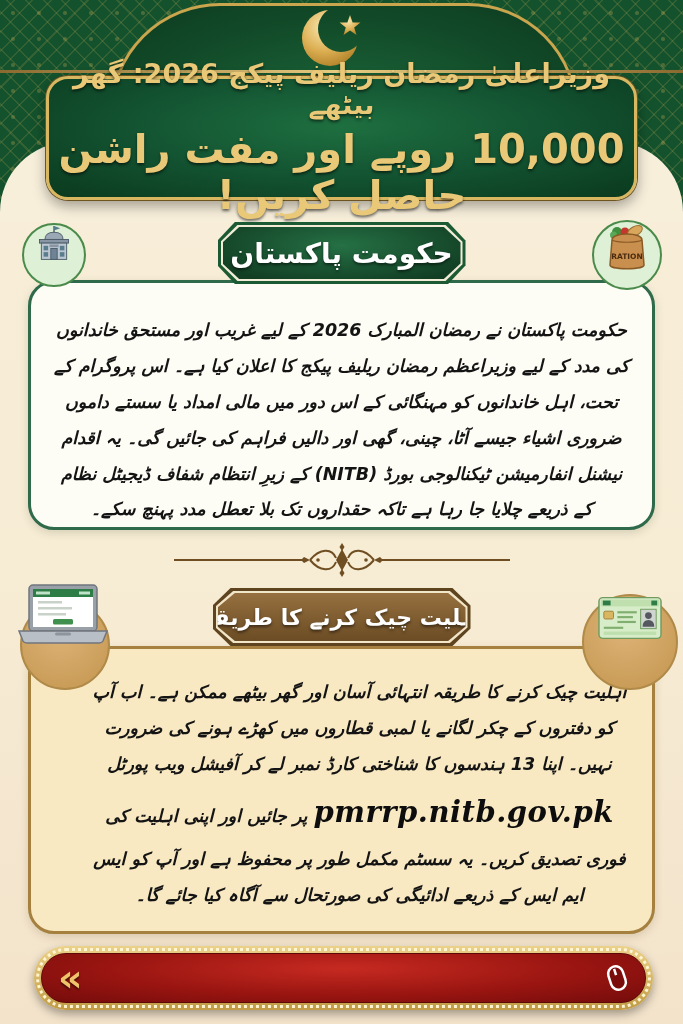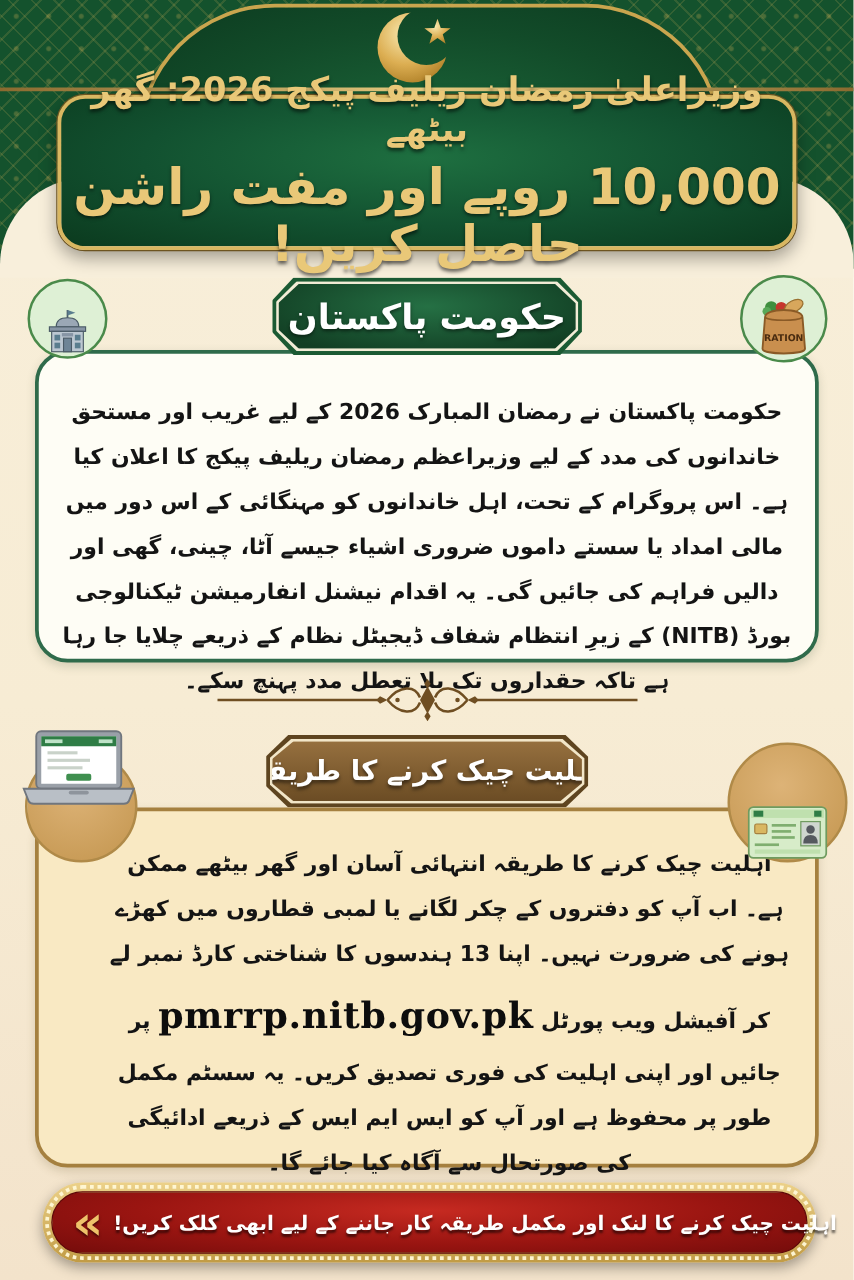--- a/index.html
+++ b/index.html
@@ -49,31 +49,32 @@
   .oct.mid{inset:3px;}
   .oct.inner{inset:5px; display:flex; align-items:center; justify-content:center;}
   .banner-green .oct.outer{background:#1b5a33;}
   .banner-green .oct.mid{background:#f2ecd6;}
   .banner-green .oct.inner{background:radial-gradient(ellipse at 50% 35%, #257044, #123f24 85%);}
   .banner-brown .oct.outer{background:#5e441f;}
   .banner-brown .oct.mid{background:#f2e6c8;}
   .banner-brown .oct.inner{background:linear-gradient(180deg,#96703f,#6b4c24);}
   .banner-label{color:#ffffff; font-weight:bold; text-shadow:0 2px 3px rgba(0,0,0,.5); direction:rtl; white-space:nowrap;}
   
-  .circle{position:absolute; border-radius:50%; display:flex; align-items:flex-end; justify-content:center; z-index:6;}
+  .circle{position:absolute; border-radius:50%; display:flex; align-items:flex-start; justify-content:center; z-index:6;}
   .circle.green{background:#def0d5; border:2.5px solid #4a8a4a;}
   .circle.tan{background:radial-gradient(circle at 45% 35%, #ddb377, #c3954e); border:2px solid #b08a48;}
   
   .text-box{position:absolute; left:28px; right:28px; border-radius:26px; z-index:5;}
   .box-white{background:#fefdf5; border:3px solid #2f6b4b; box-shadow:0 3px 8px rgba(60,80,50,.18);}
   .box-cream{background:#f9e9c3; border:3px solid #a5803f; box-shadow:0 3px 8px rgba(90,70,30,.18);}
   .para{
     direction:rtl; text-align:center; color:#141414;
     font-size:17.5px; line-height:2.05; font-weight:bold;
     padding:30px 18px 10px 18px;
+    font-style:italic;
   }
   .box-cream .para{padding-top:26px;}
   .url{
     font-family:"DejaVu Serif","Liberation Serif",serif;
     font-size:29px; font-weight:bold; letter-spacing:.5px; color:#0d0d0d;
     direction:ltr; unicode-bidi:embed; cursor:pointer;
   }
   .divider{position:absolute; top:543px; left:50%; transform:translateX(-50%); z-index:5;}
   
   .cta{
@@ -232,21 +233,20 @@
     </div>
   </div>
 
   <div class="text-box box-cream" style="top:646px; height:282px;padding-left:36px;">
     <div class="para"><span>اہلیت چیک کرنے کا طریقہ انتہائی آسان اور گھر بیٹھے ممکن ہے۔ اب آپ کو دفتروں کے چکر لگانے یا لمبی قطاروں میں کھڑے ہونے کی ضرورت نہیں۔ اپنا 13 ہندسوں کا شناختی کارڈ نمبر لے کر آفیشل ویب پورٹل </span><span class="url">pmrrp.nitb.gov.pk</span><span> پر جائیں اور اپنی اہلیت کی فوری تصدیق کریں۔ یہ سسٹم مکمل طور پر محفوظ ہے اور آپ کو ایس ایم ایس کے ذریعے ادائیگی کی صورتحال سے آگاہ کیا جائے گا۔</span></div>
   </div>
 
   <div class="cta">
     <div class="cta-inner">
       <span class="cta-chevrons">«</span>
-      <span class="cta-text">اہلیت چیک کرنے کا لنک اور مکمل طریقہ کار جاننے کے لیے ابھی کلک کریں!</span>
       <svg width="24" height="30" viewBox="0 0 24 30" style="transform:rotate(-18deg);">
         <rect x="4.5" y="3" width="15" height="24" rx="7.5" fill="#7a0d0b" stroke="#ffffff" stroke-width="2.5"></rect>
         <line x1="12" y1="5.5" x2="12" y2="12" stroke="#ffffff" stroke-width="2.5"></line>
       </svg>
     </div>
   </div>
 
 </div>
 
 </body></html>

